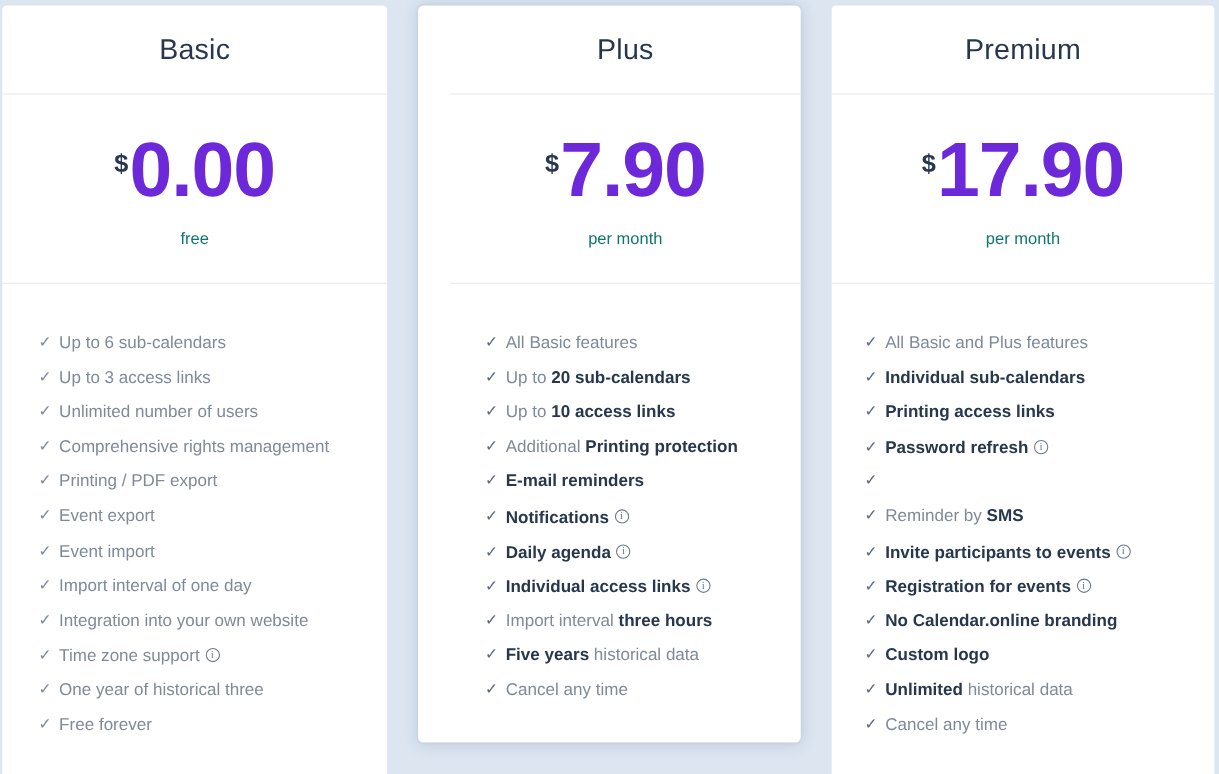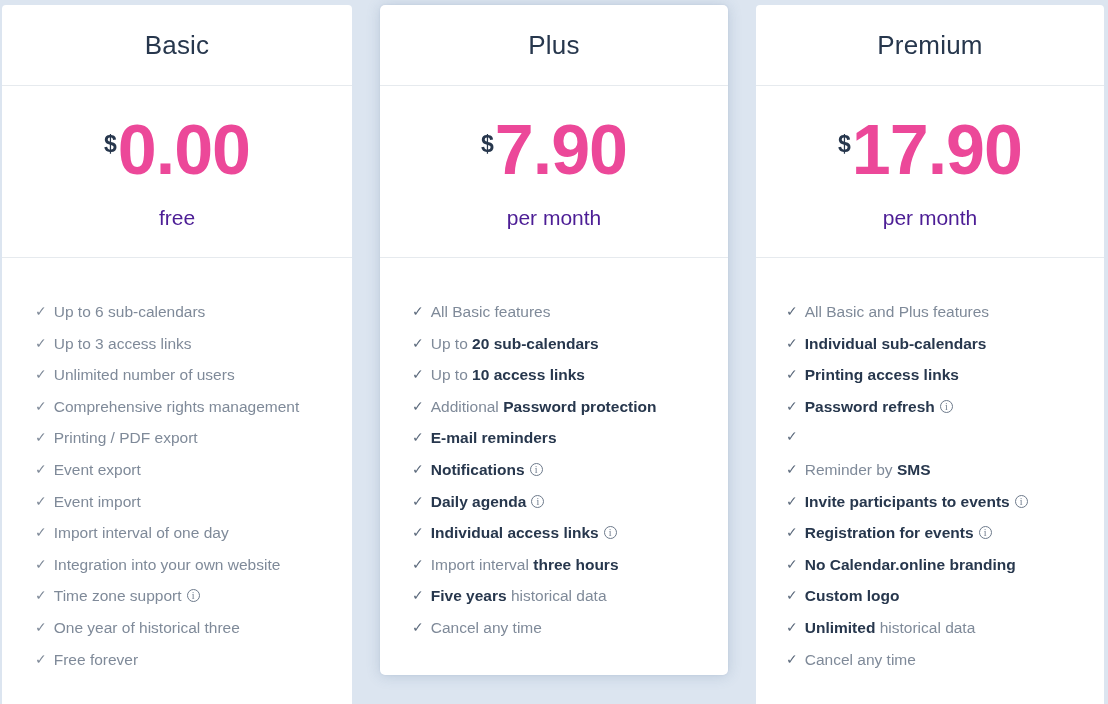--- a/index.html
+++ b/index.html
@@ -22,20 +22,21 @@
     border-radius:4px;
     overflow:hidden;
   }
   .card.basic   { left:2px;   top:5px;  width:350px; height:720px; }
   .card.premium { left:756px; top:5px;  width:348px; height:720px; }
   .card.plus {
     left:380px; top:5px; width:348px; height:670px;
     border-radius:5px;
     box-shadow:0 1px 14px rgba(70,100,140,.22), 0 0 2px rgba(70,100,140,.10);
     z-index:3;
+    padding-left:29px;
   }
 
   
   .plan-head {
     height:81px;
     display:flex; align-items:center; justify-content:center;
     border-bottom:1px solid #e6eaee;
   }
   .plan-name {
     font-size:26px;
@@ -59,28 +60,28 @@
   .currency {
     font-size:23px;
     font-weight:700;
     color:#27374d;
     margin-top:16px;
     margin-right:1px;
   }
   .amount {
     font-size:70px;
     font-weight:700;
-    color:#ec4899;
+    color:#6d28d9;
     letter-spacing:-1px;
     line-height:.95;
   }
   .period {
     margin-top:22px;
-    font-size:21px;
-    color:#4c1d95;
+    font-size:15px;
+    color:#0f766e;
   }
 
   
   .features {
     padding:46px 0 0 0;
     list-style:none;
   }
   .feature {
     display:flex;
     align-items:baseline;
@@ -217,21 +218,21 @@
         <li class="feature">
           <span class="tick">✓</span>
           <span class="ftext">Up to <span class="b">20 sub-calendars</span></span>
         </li>
         <li class="feature">
           <span class="tick">✓</span>
           <span class="ftext">Up to <span class="b">10 access links</span></span>
         </li>
         <li class="feature">
           <span class="tick">✓</span>
-          <span class="ftext">Additional <span class="b">Password protection</span></span>
+          <span class="ftext">Additional <span class="b">Printing protection</span></span>
         </li>
         <li class="feature">
           <span class="tick">✓</span>
           <span class="ftext"><span class="b">E-mail reminders</span></span>
         </li>
         <li class="feature">
           <span class="tick">✓</span>
           <span class="ftext"><span class="b">Notifications</span></span>
           <span class="info"></span>
         </li>

